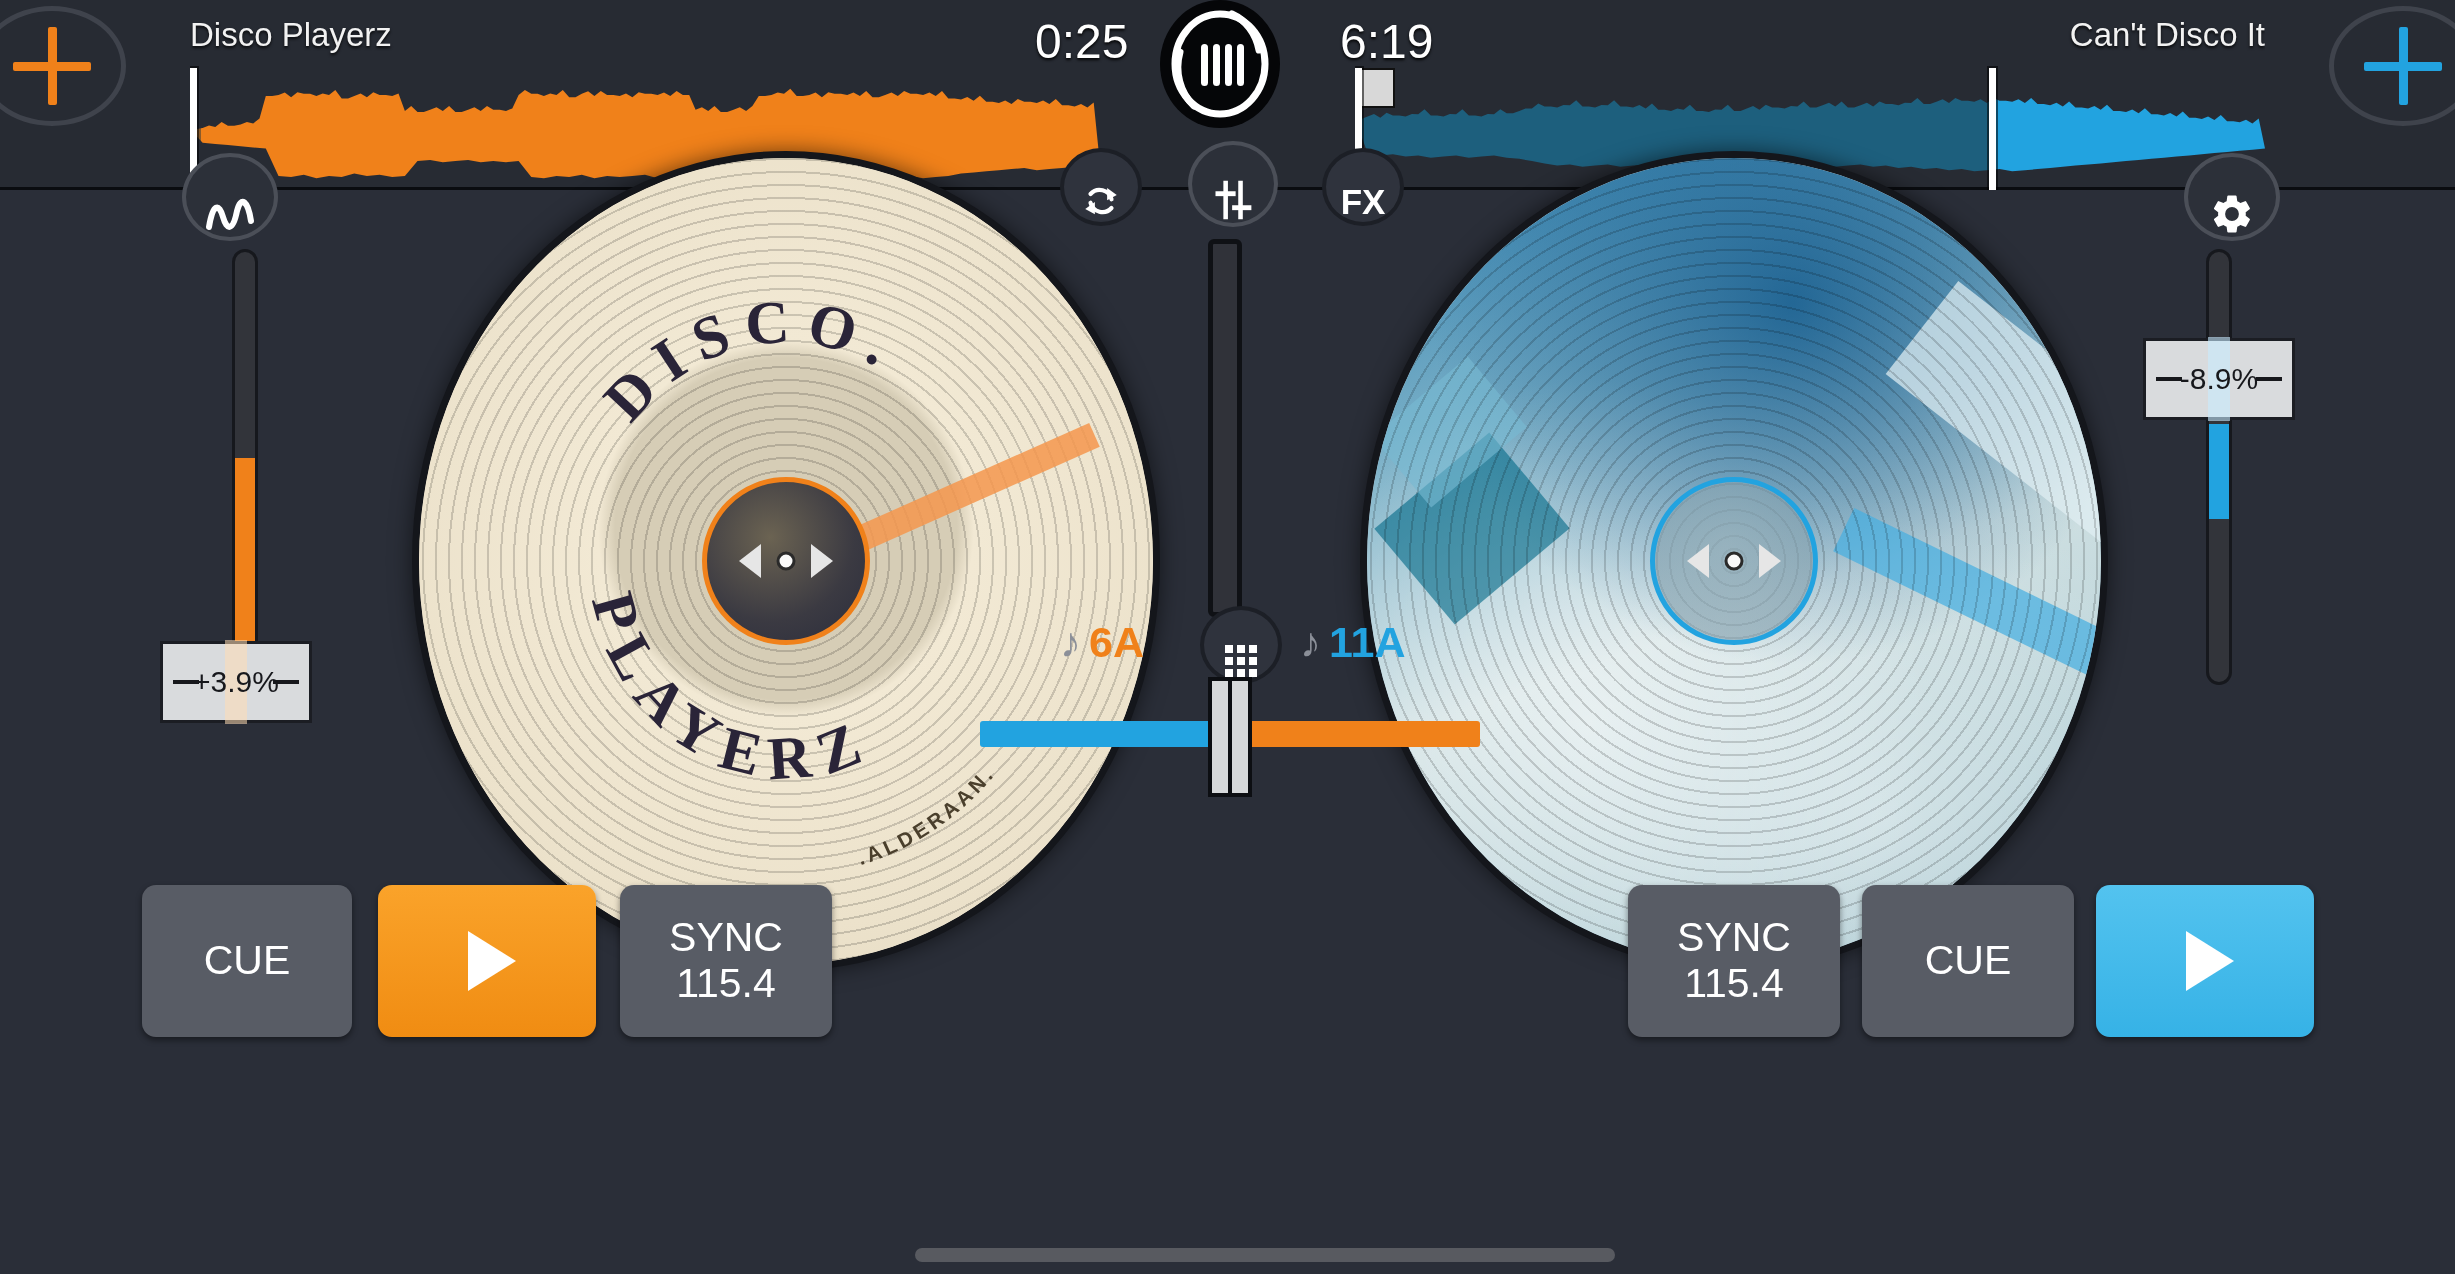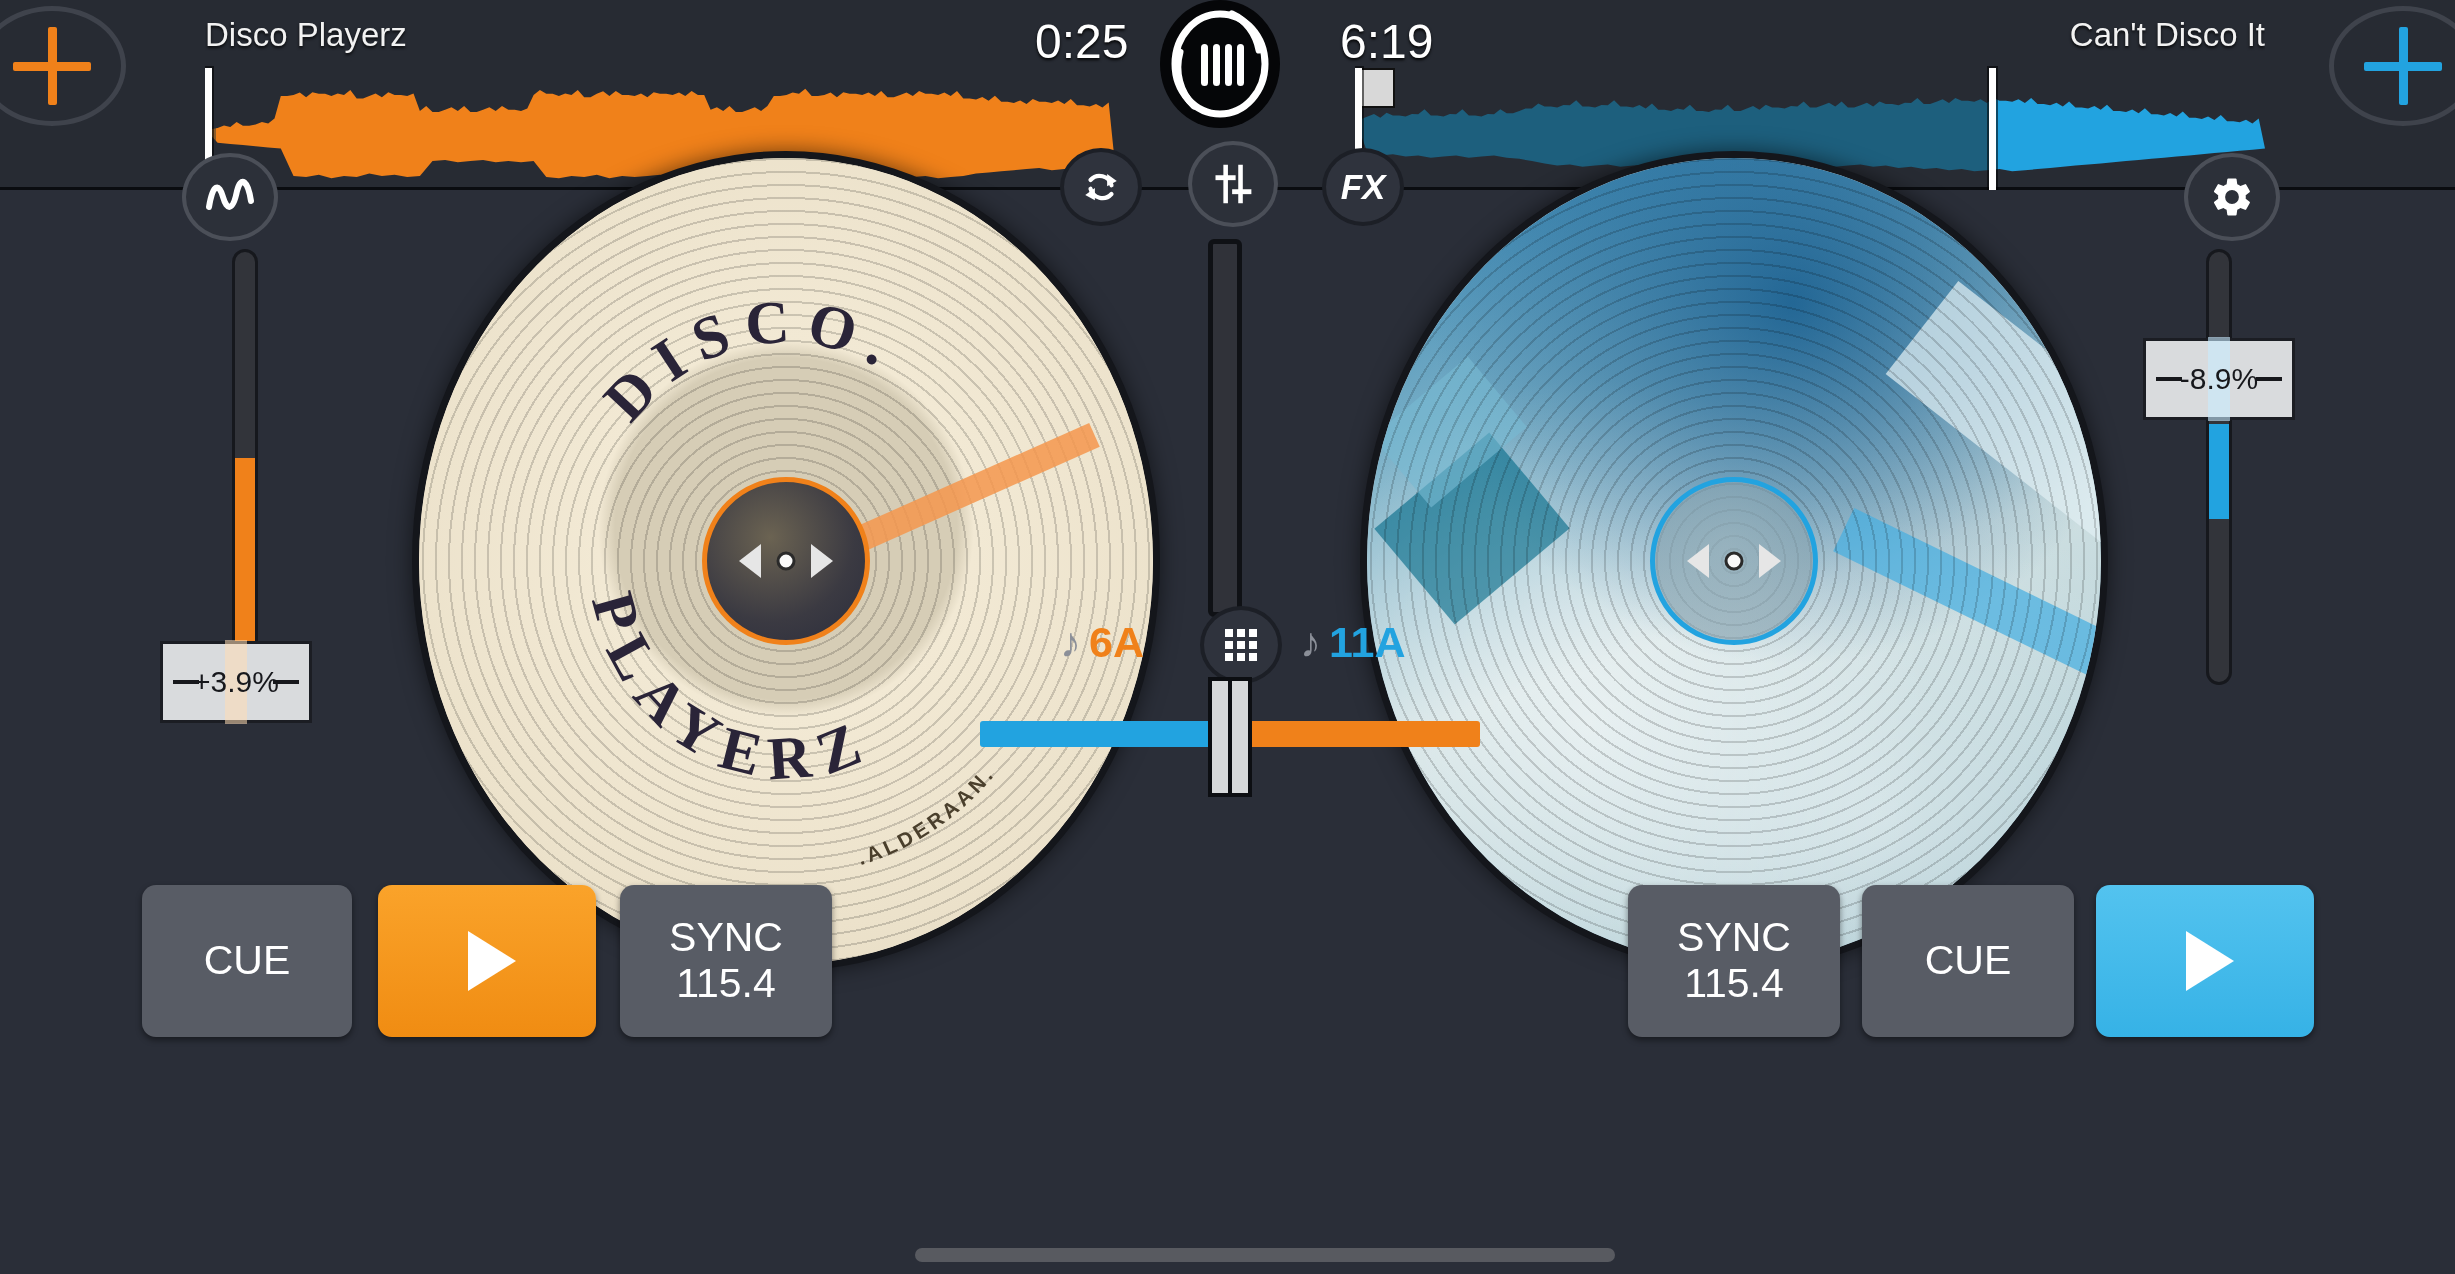--- a/index.html
+++ b/index.html
@@ -21,21 +21,21 @@
     position: absolute; top: 6px; width: 148px; height: 120px;
     border: 5px solid #3f434c; border-radius: 50%;
     display: flex; align-items: center; justify-content: center;
   }
   .addbtn.left { left: -22px; }
   .addbtn.right { right: -22px; }
   .plus-h { position: absolute; width: 78px; height: 9px; border-radius: 2px; }
   .plus-v { position: absolute; width: 9px; height: 78px; border-radius: 2px; }
 
   .wavewrap { position: absolute; top: 0; height: 190px; overflow: hidden; }
-  .wavewrap.left { left: 205px; width: 910px; }
+  .wavewrap.left { left: 190px; width: 910px; }
   .wavewrap.right { left: 1355px; width: 910px; }
 
   .tracktitle {
     position: absolute; top: 16px; font-size: 33px; color: #f2f2f2;
     text-shadow: 0 2px 3px rgba(0,0,0,.8); white-space: nowrap;
   }
   .tracktitle.l { left: 0; }
   .tracktitle.r { right: 0; }
 
   .timecode {
@@ -59,21 +59,21 @@
     border-radius: 50%; background: #050608;
     display: flex; align-items: center; justify-content: center;
   }
 
   
   .main { position: absolute; left: 0; top: 193px; width: 2455px; height: 1081px; background: #2a2e38; }
 
   
   .rbtn {
     position: absolute; border: 4px solid #1c1f26; border-radius: 50%;
-    background: #2f333d; display: flex; align-items: center; justify-content: center; font-style: italic;
+    background: #2f333d; display: flex; align-items: flex-end; justify-content: center;
   }
   .rbtn.light { border-color: #4b4f58; background: #2c3039; }
 
   
   .pitchslot {
     position: absolute; width: 26px; border-radius: 13px;
     background: #32343a; border: 3px solid #16181d;
     overflow: hidden;
   }
   .pitchfill { position: absolute; left: 0; width: 100%; }

